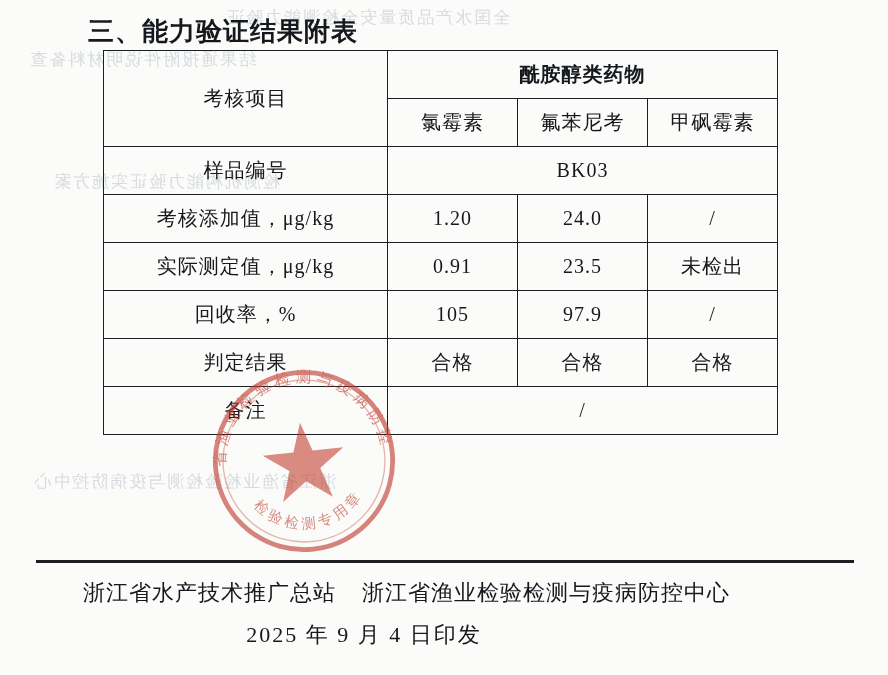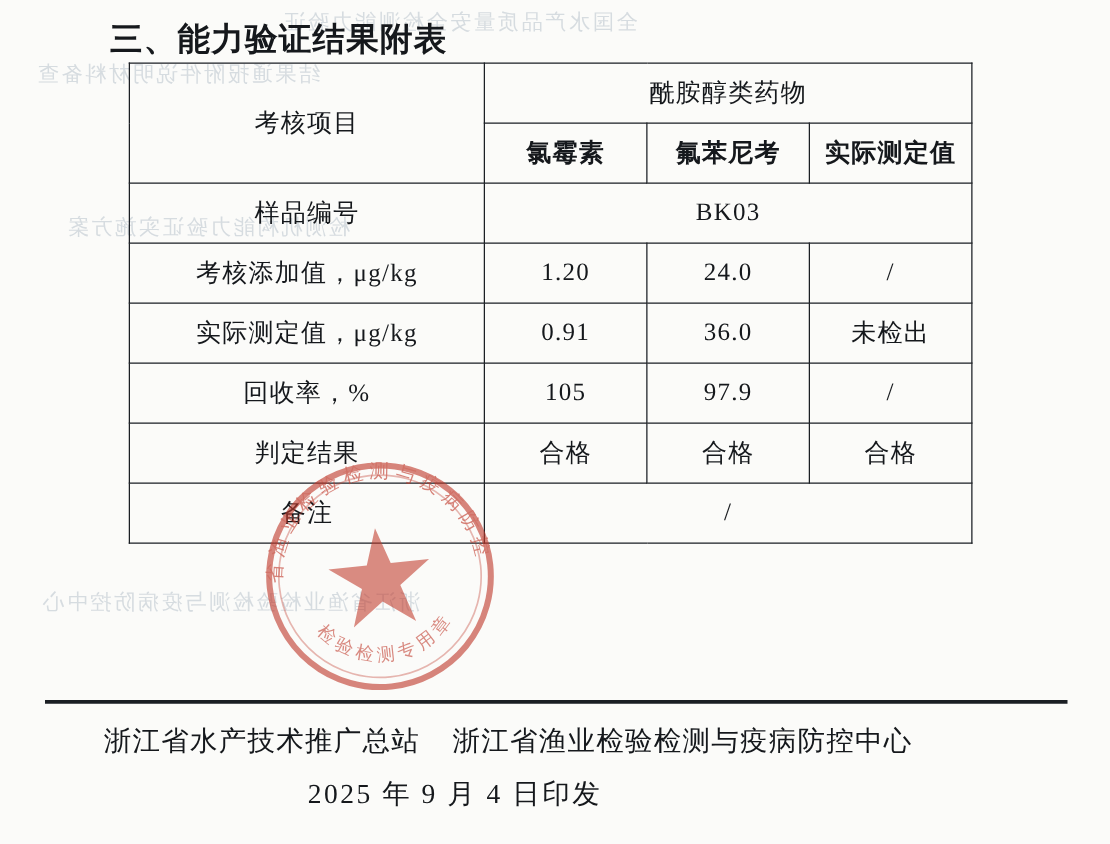--- a/index.html
+++ b/index.html
@@ -63,26 +63,26 @@
     letter-spacing: 1px;
   }
   td.first-col {
     width: 283px;
   }
   td.dcol {
     width: 131px;
   }
   .grouphead {
     font-size: 21px;
+    font-weight: bold;
+    letter-spacing: 2px;
+    height: 40px;
+  }
+  .subhead {
     font-weight: normal;
-    letter-spacing: 2px;
-    height: 40px;
-  }
-  .subhead {
-    font-weight: bold;
     font-size: 20px;
     letter-spacing: 2px;
     height: 46px;
   }
   .rowlabel {
     font-size: 20px;
     letter-spacing: 1px;
   }
   .tall {
     height: 60px;
@@ -149,39 +149,39 @@
 
   <table class="result">
     <tbody>
       <tr>
         <td class="first-col rowlabel" rowspan="2">考核项目</td>
         <td class="grouphead" colspan="3">酰胺醇类药物</td>
       </tr>
       <tr>
         <td class="dcol subhead">氯霉素</td>
         <td class="dcol subhead">氟苯尼考</td>
-        <td class="dcol subhead">实际测定值</td>
+        <td class="dcol subhead">甲砜霉素</td>
       </tr>
 
       <tr>
         <td class="first-col rowlabel">样品编号</td>
         <td class="num" colspan="3">BK03</td>
       </tr>
 
       <tr>
         <td class="first-col rowlabel">考核添加值，μg/kg</td>
         <td class="num">1.20</td>
         <td class="num">24.0</td>
         <td class="num">/</td>
       </tr>
 
       <tr>
         <td class="first-col rowlabel">实际测定值，μg/kg</td>
         <td class="num">0.91</td>
-        <td class="num">36.0</td>
+        <td class="num">23.5</td>
         <td class="num">未检出</td>
       </tr>
 
       <tr>
         <td class="first-col rowlabel">回收率，%</td>
         <td class="num">105</td>
         <td class="num">97.9</td>
         <td class="num">/</td>
       </tr>
 

